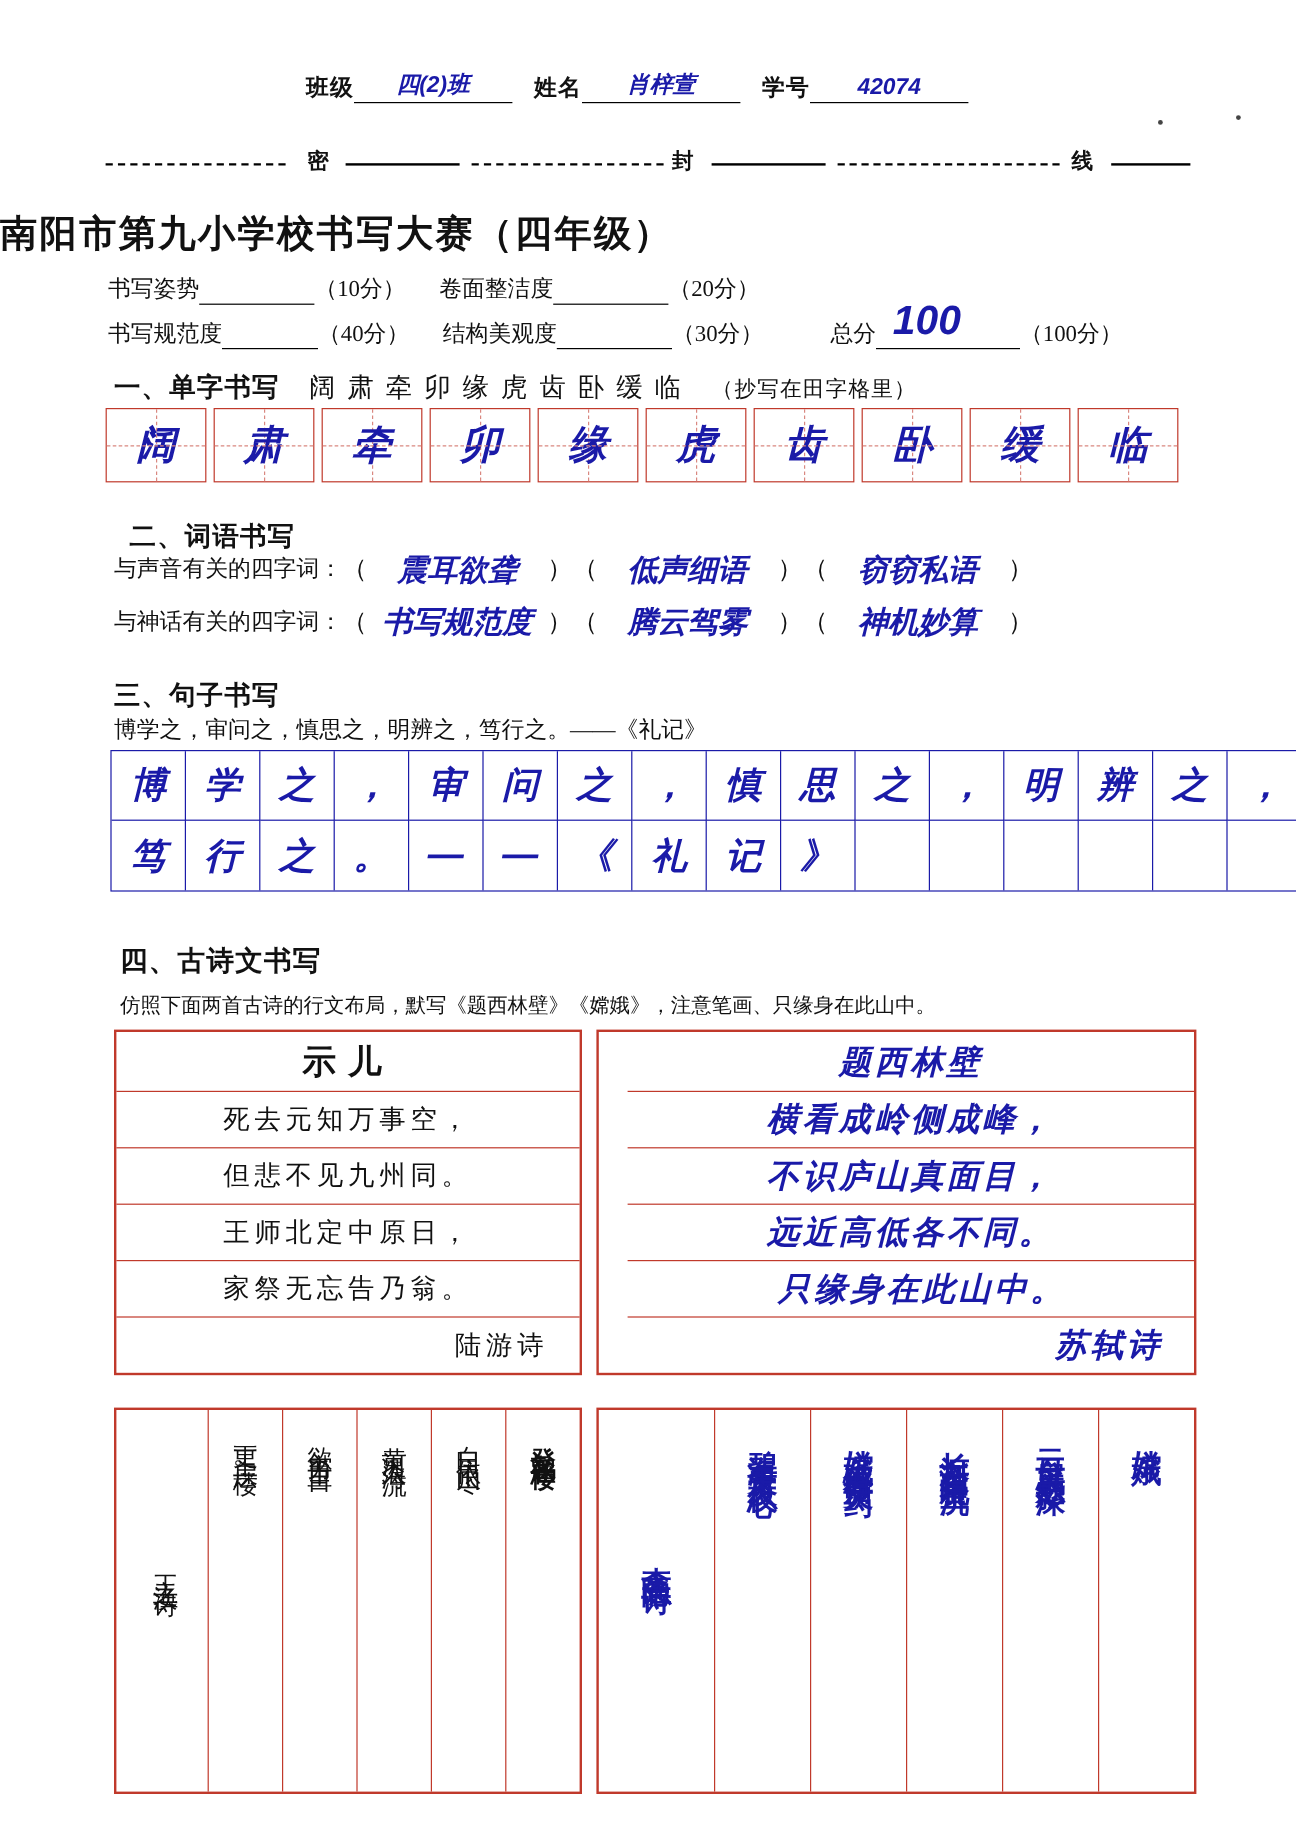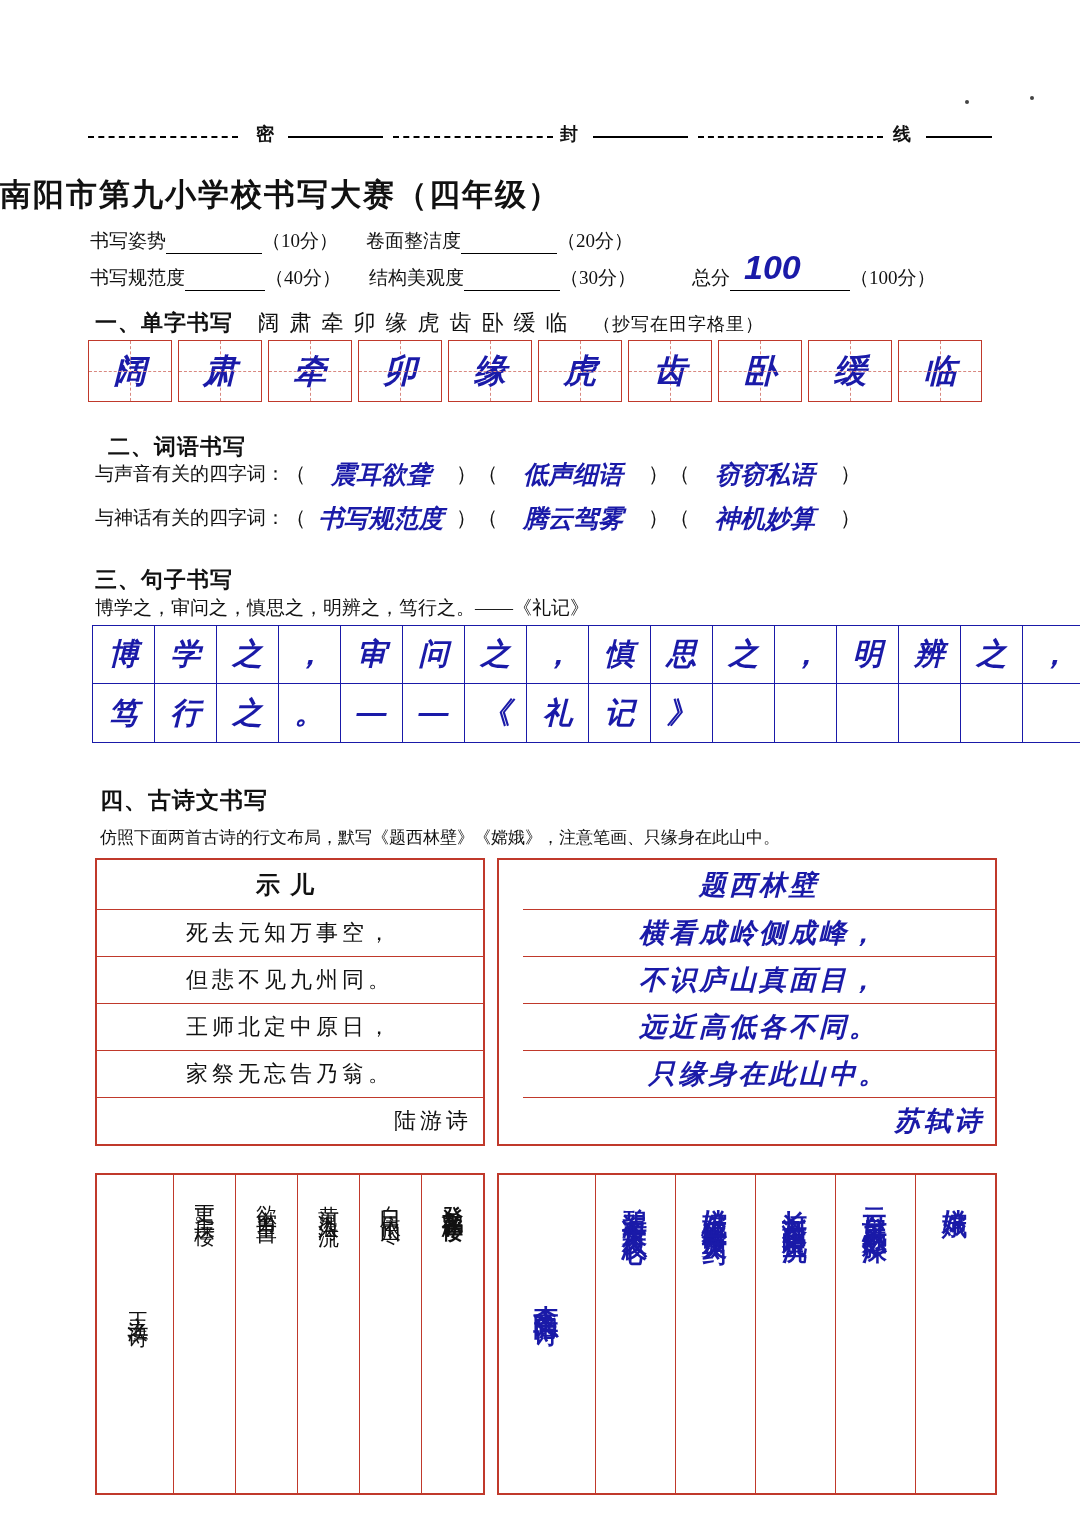--- a/index.html
+++ b/index.html
@@ -59,36 +59,44 @@
     font-family:"Liberation Sans",sans-serif;color:#1a1aa8;font-weight:700;font-style:italic;font-size:30px;}
   .srow:last-child .scell{border-bottom:none;}
   .scell:last-child{border-right:none;}
 
   
   .pbox{position:absolute;border:2px solid #c0392b;box-sizing:border-box;}
   .pline{border-bottom:1.2px solid #c0392b;display:flex;align-items:center;justify-content:center;box-sizing:border-box;}
   .pline:last-child{border-bottom:none;}
   .printed{font-family:"Liberation Serif",serif;font-size:22px;letter-spacing:4px;}
   .hand{font-family:"Liberation Sans",sans-serif;color:#1a1aa8;font-weight:700;font-style:italic;font-size:27px;letter-spacing:3px;margin-left:24px;}
-  .right{justify-content:flex-end;padding-right:11px;text-align:center;}
+  .right{justify-content:flex-end;padding-right:26px;text-align:center;}
 
   
   .vbox{position:absolute;border:2px solid #c0392b;box-sizing:border-box;display:flex;flex-direction:row-reverse;}
   .vcol{border-left:1.2px solid #c0392b;box-sizing:border-box;display:flex;justify-content:center;padding-top:14px;}
   .vcol:last-child{border-left:none;}
   .vtext{writing-mode:vertical-rl;text-orientation:upright;letter-spacing:5px;}
   .vprint{font-family:"Liberation Serif",serif;font-size:21px;}
   .vhand{font-family:"Liberation Sans",sans-serif;color:#1a1aa8;font-weight:700;font-size:25px;}
   .dots{position:absolute;width:4px;height:4px;border-radius:50%;background:#444;}
 </style>
 </head>
 <body>
 
 <div class="page">
 
+  <div class="hdr">
+    <span class="lbl">班级</span>
+    <span class="fill hw">四(2)班</span>
+    <span class="lbl" style="margin-left:18px;">姓名</span>
+    <span class="fill hw">肖梓萱</span>
+    <span class="lbl" style="margin-left:18px;">学号</span>
+    <span class="fill hw">42074</span>
+  </div>
 
   <div class="sealrow">
     <div class="dash" style="left:0px;width:150px;"></div>
     <span class="ch" style="left:168px;">密</span>
     <div class="solid" style="left:200px;width:95px;"></div>
     <div class="dash" style="left:305px;width:160px;"></div>
     <span class="ch" style="left:472px;">封</span>
     <div class="solid" style="left:505px;width:95px;"></div>
     <div class="dash" style="left:610px;width:185px;"></div>
     <span class="ch" style="left:805px;">线</span>
@@ -231,21 +239,21 @@
       <div class="scell"></div>
       <div class="scell"></div>
       <div class="scell"></div>
     </div>
   </div>
 
   <div class="sect" style="left:100px;top:785px;font-size:23px;">四、古诗文书写</div>
   <div style="position:absolute;left:100px;top:826px;font-size:17px;">仿照下面两首古诗的行文布局，默写《题西林壁》《嫦娥》，注意笔画、只缘身在此山中。</div>
 
   <div class="pbox" style="left:95px;top:858px;width:390px;height:288px;">
-    <div class="pline printed" style="height:50px;font-weight:700;font-size:24px;letter-spacing:10px;">示儿</div>
+    <div class="pline printed" style="height:50px;font-weight:700;font-size:28px;letter-spacing:10px;">示儿</div>
     <div class="pline printed" style="height:47px;">死去元知万事空，</div>
     <div class="pline printed" style="height:47px;">但悲不见九州同。</div>
     <div class="pline printed" style="height:47px;">王师北定中原日，</div>
     <div class="pline printed" style="height:47px;">家祭无忘告乃翁。</div>
     <div class="pline printed right" style="height:46px;">陆游诗</div>
   </div>
 
   <div class="pbox" style="left:497px;top:858px;width:500px;height:288px;">
     <div class="pline hand" style="height:50px;">题西林壁</div>
     <div class="pline hand" style="height:47px;">横看成岭侧成峰，</div>

